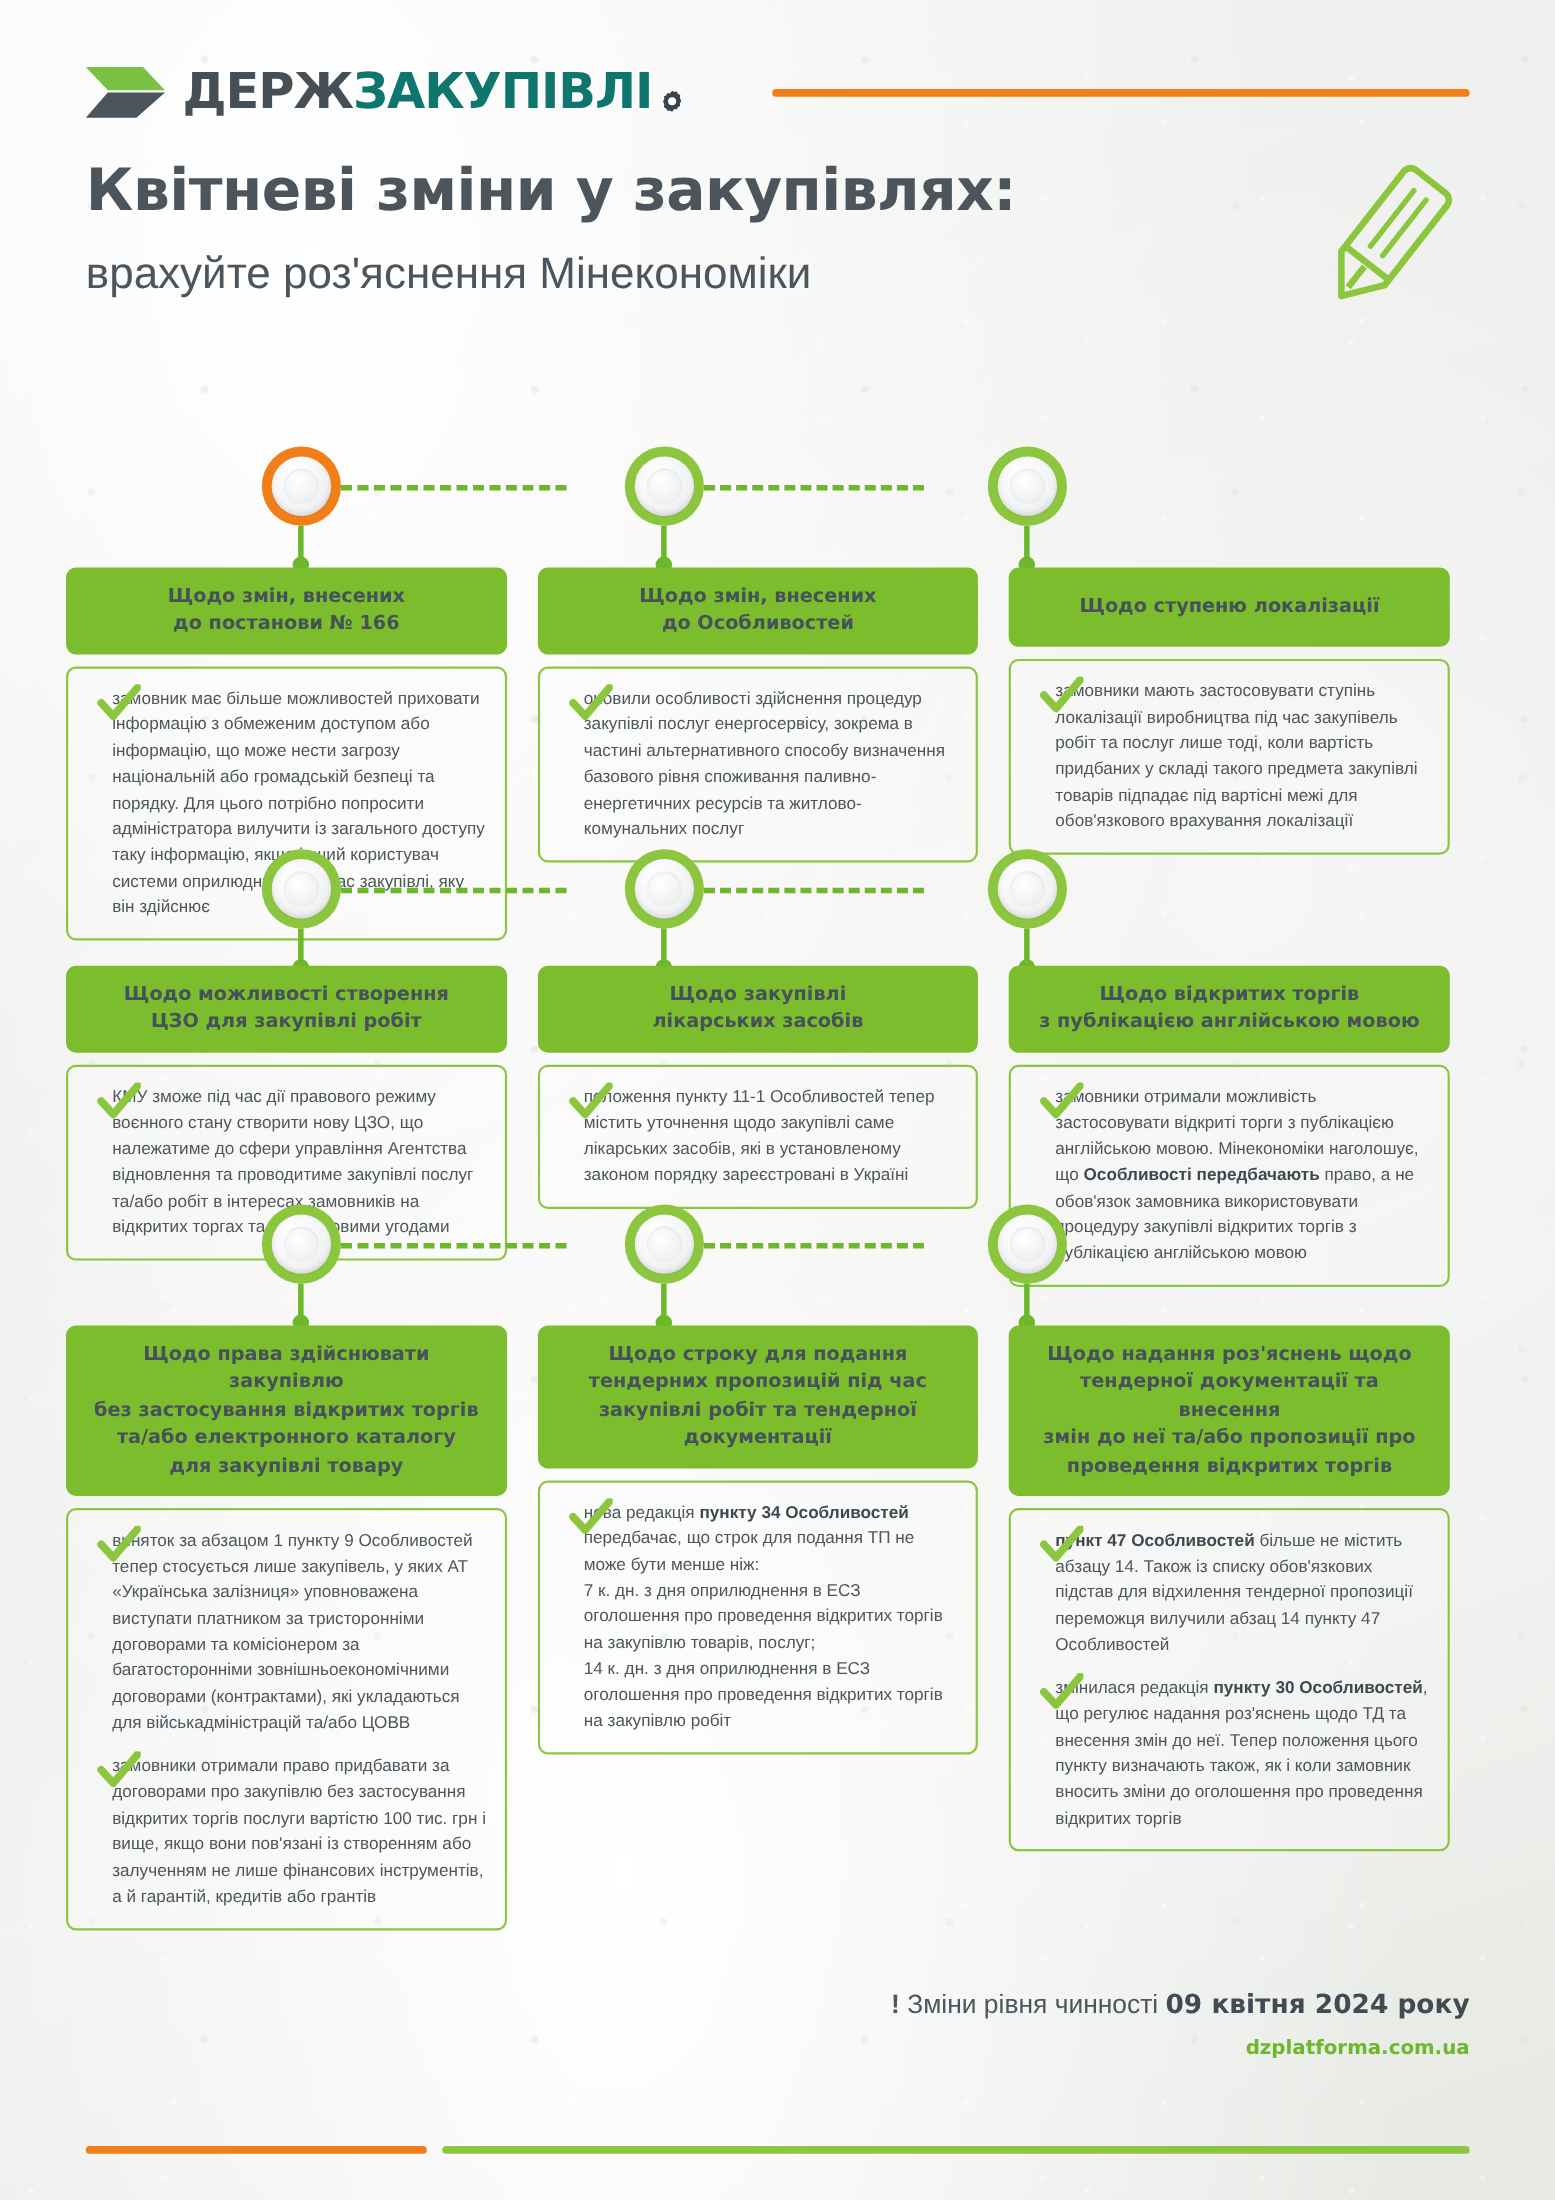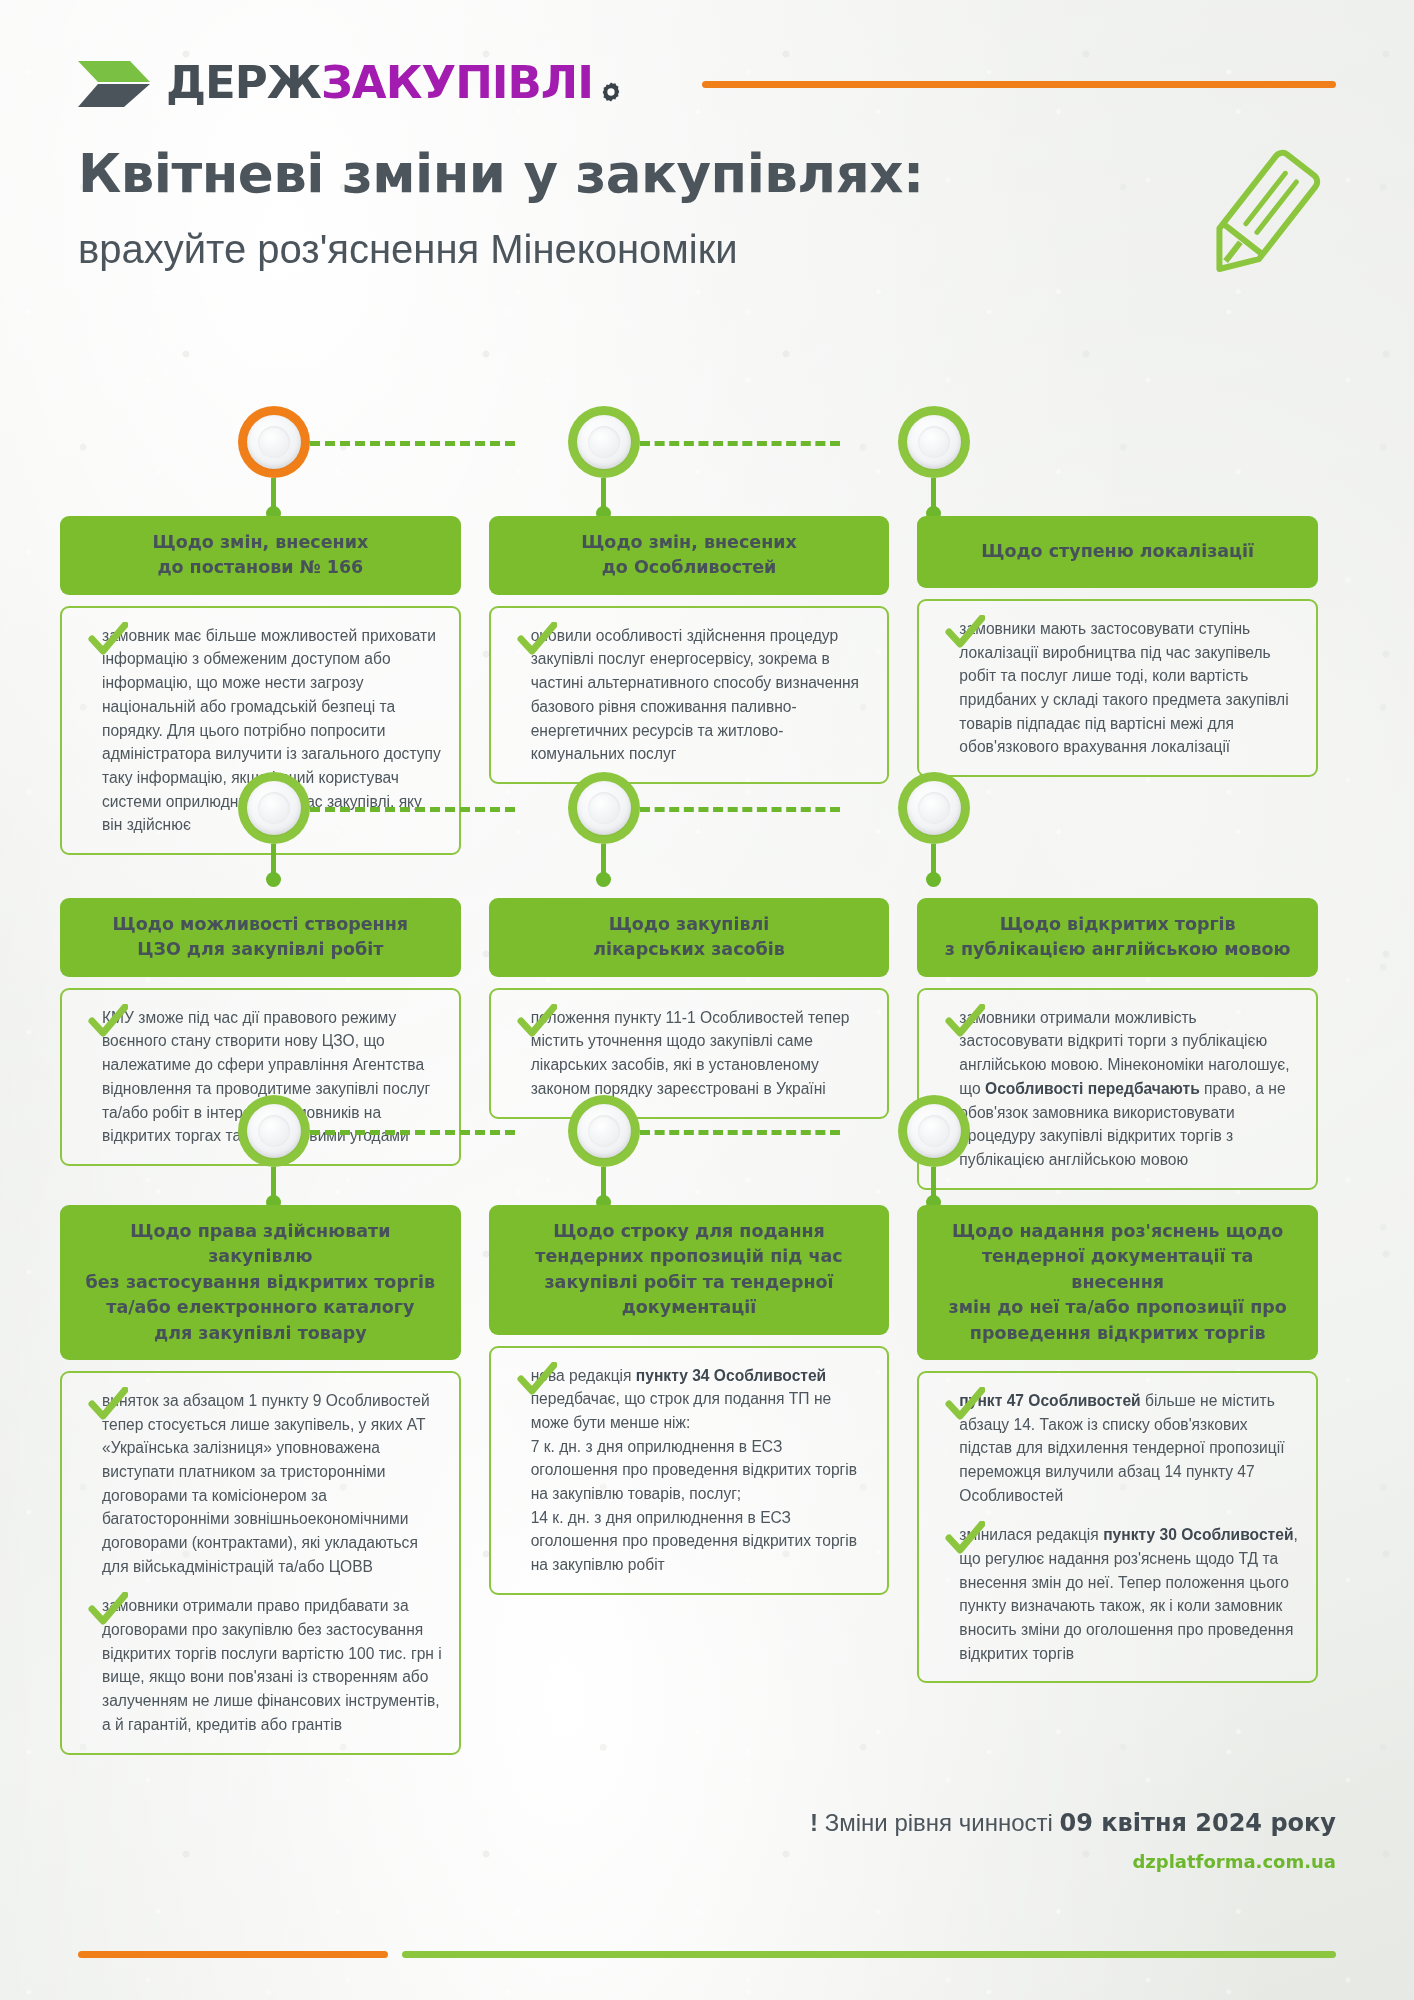--- a/index.html
+++ b/index.html
@@ -52,21 +52,21 @@
   .logo-mark { width: 74px; height: 50px; flex: none; }
   .logo-text {
     font-family: "DejaVu Sans", sans-serif;
     font-weight: 700;
     font-size: 45px;
     letter-spacing: -1px;
     line-height: 1;
     white-space: nowrap;
   }
   .logo-text .dark { color: #464f55; }
-  .logo-text .green { color: #a21caf; }
+  .logo-text .green { color: #0f766e; }
   .logo-gear { margin-left: 7px; display: inline-block; vertical-align: middle; }
 
   .topbar-rule {
     flex: 1;
     height: 7px;
     background: #f07f1a;
     border-radius: 4px;
     margin-left: 80px;
   }
 
@@ -348,21 +348,21 @@
           </div>
       </div>
       <div class="stem" style="left:211px; top:72px; height:33px;"></div>
       <div class="stem" style="left:541px; top:72px; height:33px;"></div>
       <div class="stem" style="left:871px; top:72px; height:33px;"></div>
       <div class="stemdot" style="left:206px; top:100px;"></div>
       <div class="stemdot" style="left:536px; top:100px;"></div>
       <div class="stemdot" style="left:866px; top:100px;"></div>
     </div>
 
-    <div class="cards" style="margin-top:54px;">
+    <div class="cards" style="margin-top:34px;">
       <div class="col">
         <div class="card-head" style="white-space:pre-line; min-height:72px;">Щодо можливості створення
 ЦЗО для закупівлі робіт</div>
         <div class="card-body overhang">
           <div class="bullet">
             <svg class="tick" viewBox="0 0 40 34">
               <path d="M4 17 L15 29 L37 3" fill="none" stroke="#8cc63f" stroke-width="7" stroke-linecap="round" stroke-linejoin="round"></path>
             </svg>
             <div class="btext">КМУ зможе під час дії правового режиму воєнного стану створити нову ЦЗО, що належатиме до сфери управління Агентства відновлення та проводитиме закупівлі послуг та/або робіт в інтересах замовників на відкритих торгах та за рамковими угодами</div>
           </div>

